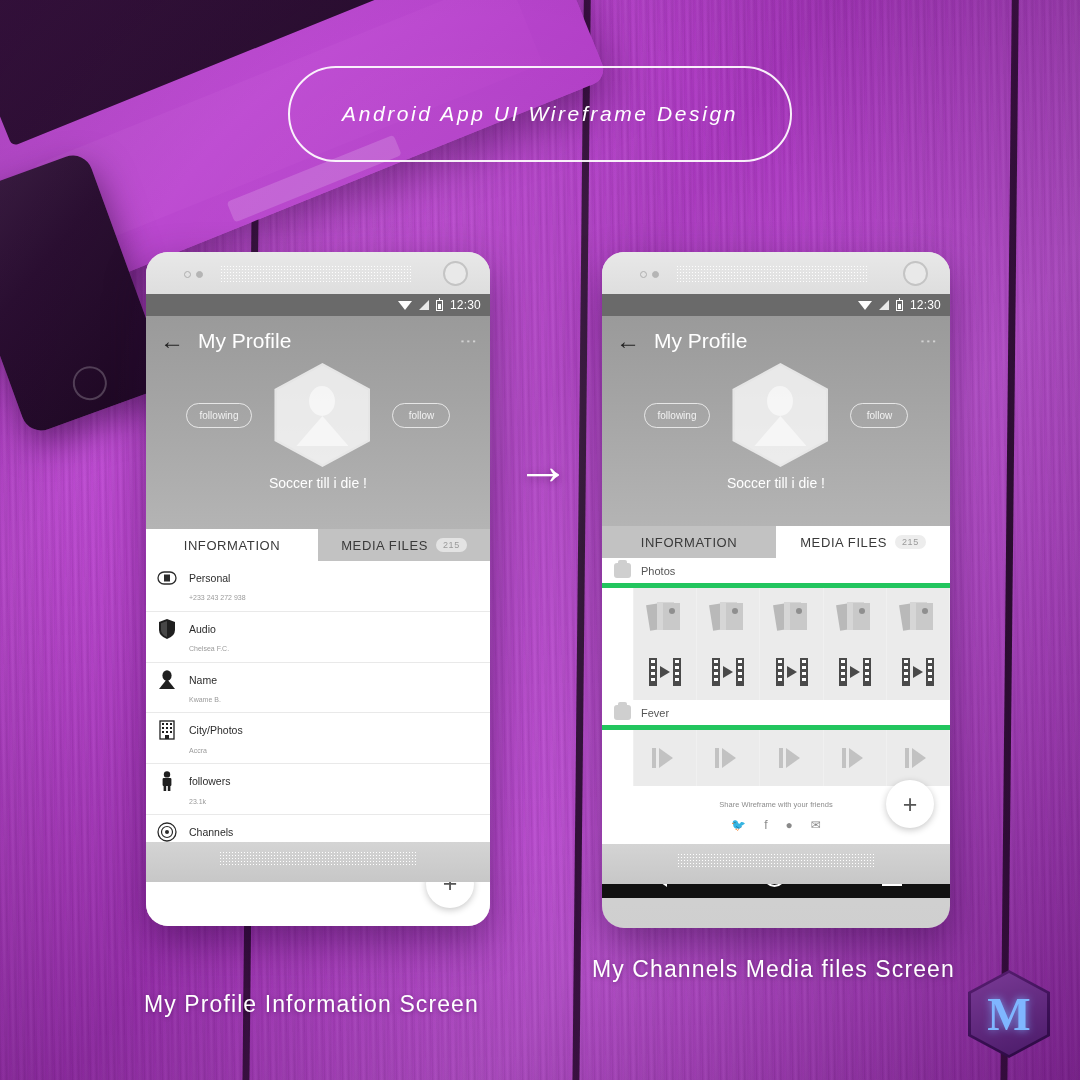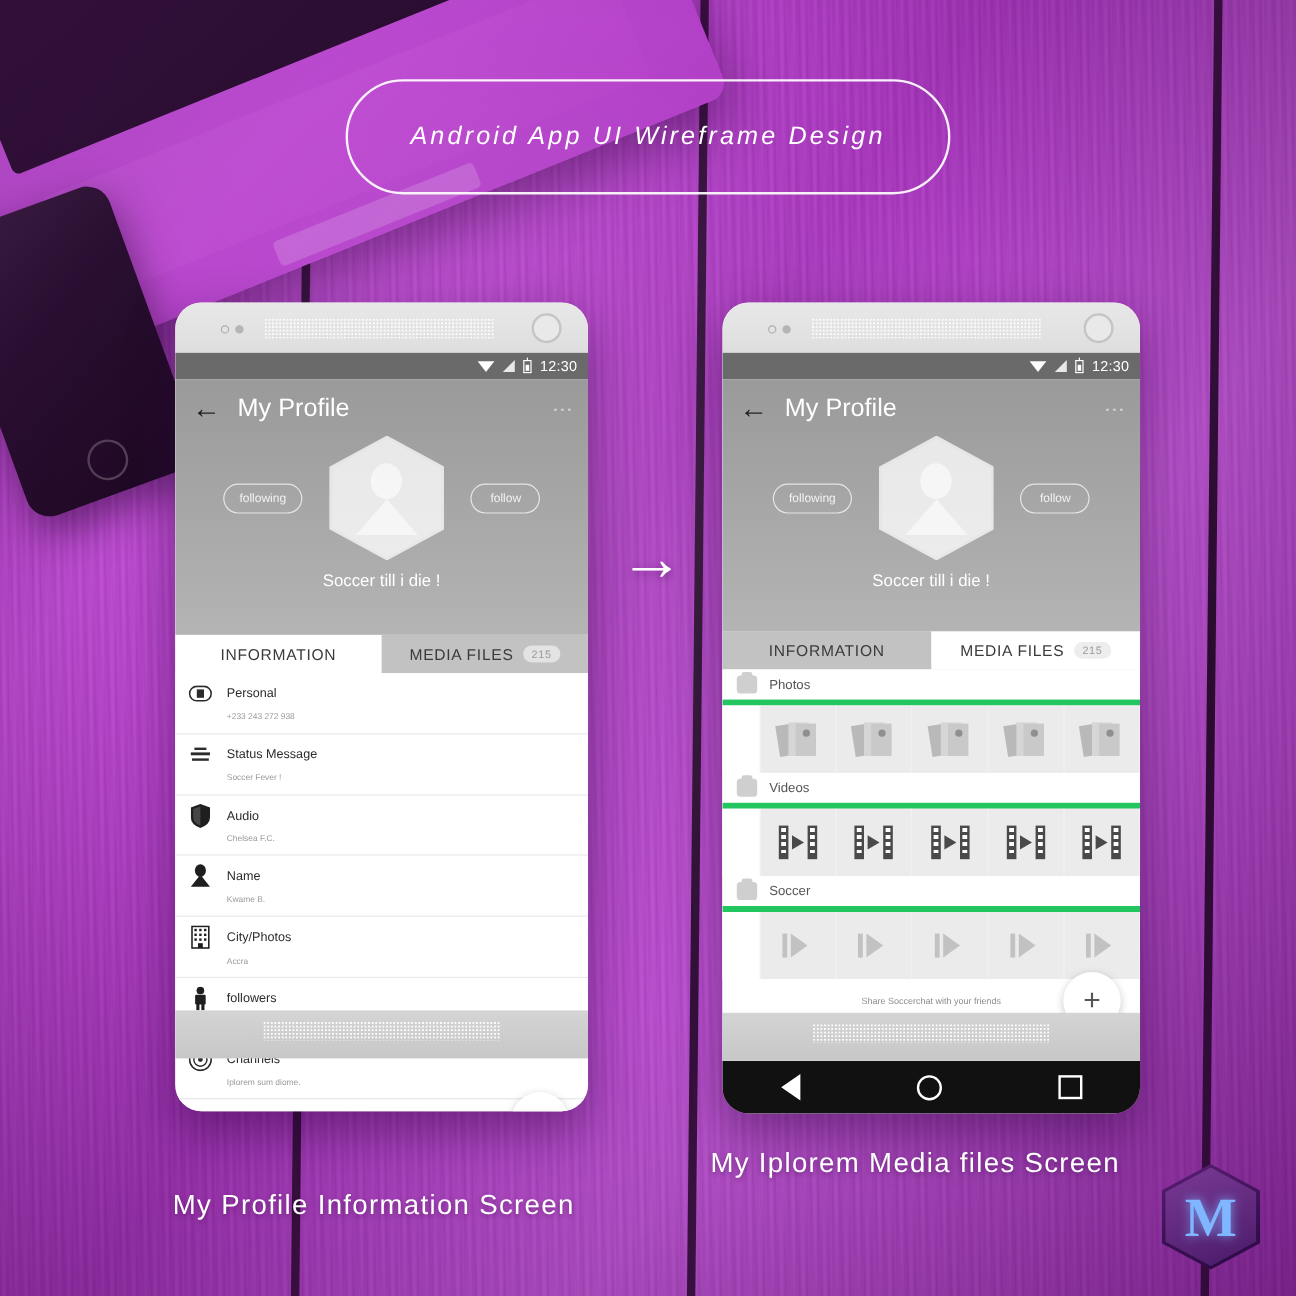--- a/index.html
+++ b/index.html
@@ -460,30 +460,20 @@
 
     <div class="info-list" id="info-list">
         <div class="info-row">
           <span class="info-ic">
             <svg width="20" height="14" viewBox="0 0 20 14">
               <rect x="1" y="1" width="18" height="12" rx="6" fill="none" stroke="#2b2b2b" stroke-width="1.3"></rect>
               <rect x="7" y="3.5" width="6" height="7" fill="#2b2b2b"></rect>
             </svg>
           </span>
           <span class="info-txt"><span class="info-title">Personal</span><br><span class="info-sub">+233 243 272 938</span></span>
-        </div>
-        <div class="info-row">
-          <span class="info-ic">
-            <svg width="20" height="16" viewBox="0 0 20 16">
-              <rect x="5" y="2" width="10" height="2" fill="#2b2b2b"></rect>
-              <rect x="2" y="6" width="16" height="2.4" fill="#2b2b2b"></rect>
-              <rect x="3" y="11" width="14" height="2" fill="#2b2b2b"></rect>
-            </svg>
-          </span>
-          <span class="info-txt"><span class="info-title">Status Message</span><br><span class="info-sub">Soccer Fever !</span></span>
         </div>
         <div class="info-row">
           <span class="info-ic">
             <svg width="16" height="20" viewBox="0 0 16 20">
               <path d="M8 0 L16 3 L16 11 Q16 17 8 20 Q0 17 0 11 L0 3 Z" fill="#1f1f1f"></path>
               <path d="M8 2 L8 18 Q2 15.5 2 11 L2 4.2 Z" fill="#ffffff" opacity="0.18"></path>
             </svg>
           </span>
           <span class="info-txt"><span class="info-title">Audio</span><br><span class="info-sub">Chelsea F.C.</span></span>
         </div>
@@ -641,24 +631,20 @@
           </div>
           <div class="media-cell">
             <span class="ph-icon">
               <i class="s1"></i>
               <i class="s2"></i>
               <i class="s3"></i>
               <i class="dot"></i>
             </span>
           </div>
         </div>
-        <div class="media-head">
-          <span class="mh-ic"></span>
-          <span>Videos</span>
-        </div>
         <div class="media-strip">
           <div class="media-cell blank" style="flex: 0 0 32px;"></div>
           <div class="media-cell">
             <span class="vid-icon">
               <span class="reel l"></span>
               <span class="play"></span>
               <span class="reel r"></span>
             </span>
           </div>
           <div class="media-cell">
@@ -685,21 +671,21 @@
           <div class="media-cell">
             <span class="vid-icon">
               <span class="reel l"></span>
               <span class="play"></span>
               <span class="reel r"></span>
             </span>
           </div>
         </div>
         <div class="media-head">
           <span class="mh-ic"></span>
-          <span>Soccer</span>
+          <span>Fever</span>
         </div>
         <div class="media-strip">
           <div class="media-cell blank" style="flex: 0 0 32px;"></div>
           <div class="media-cell">
             <span class="aud-icon">
               <span class="bar"></span>
               <span class="tri"></span>
             </span>
           </div>
           <div class="media-cell">
@@ -723,21 +709,21 @@
           <div class="media-cell">
             <span class="aud-icon">
               <span class="bar"></span>
               <span class="tri"></span>
             </span>
           </div>
         </div>
       </div>
 
     <div class="share">
-      <div class="share-text">Share Soccerchat with your friends</div>
+      <div class="share-text">Share Wireframe with your friends</div>
       <div class="share-icons">
         <span class="tw">🐦</span>
         <span>f</span>
         <span>●</span>
         <span>✉</span>
       </div>
       <div class="fab">+</div>
     </div>
 
     <div class="navbar">
@@ -746,19 +732,19 @@
       <div class="nav-recent"></div>
     </div>
   </div>
 
   <div class="phone-bottom">
     <div class="bottom-grill"></div>
   </div>
 </div>
 
 <div class="caption" id="cap-left">My Profile Information Screen</div>
-<div class="caption" id="cap-right">My Iplorem Media files Screen</div>
+<div class="caption" id="cap-right">My Channels Media files Screen</div>
 
 <div class="logo">
   <div class="hexbg"></div>
   <div class="hexring"></div>
   <span class="letter">M</span>
 </div>
 
 </body></html>

